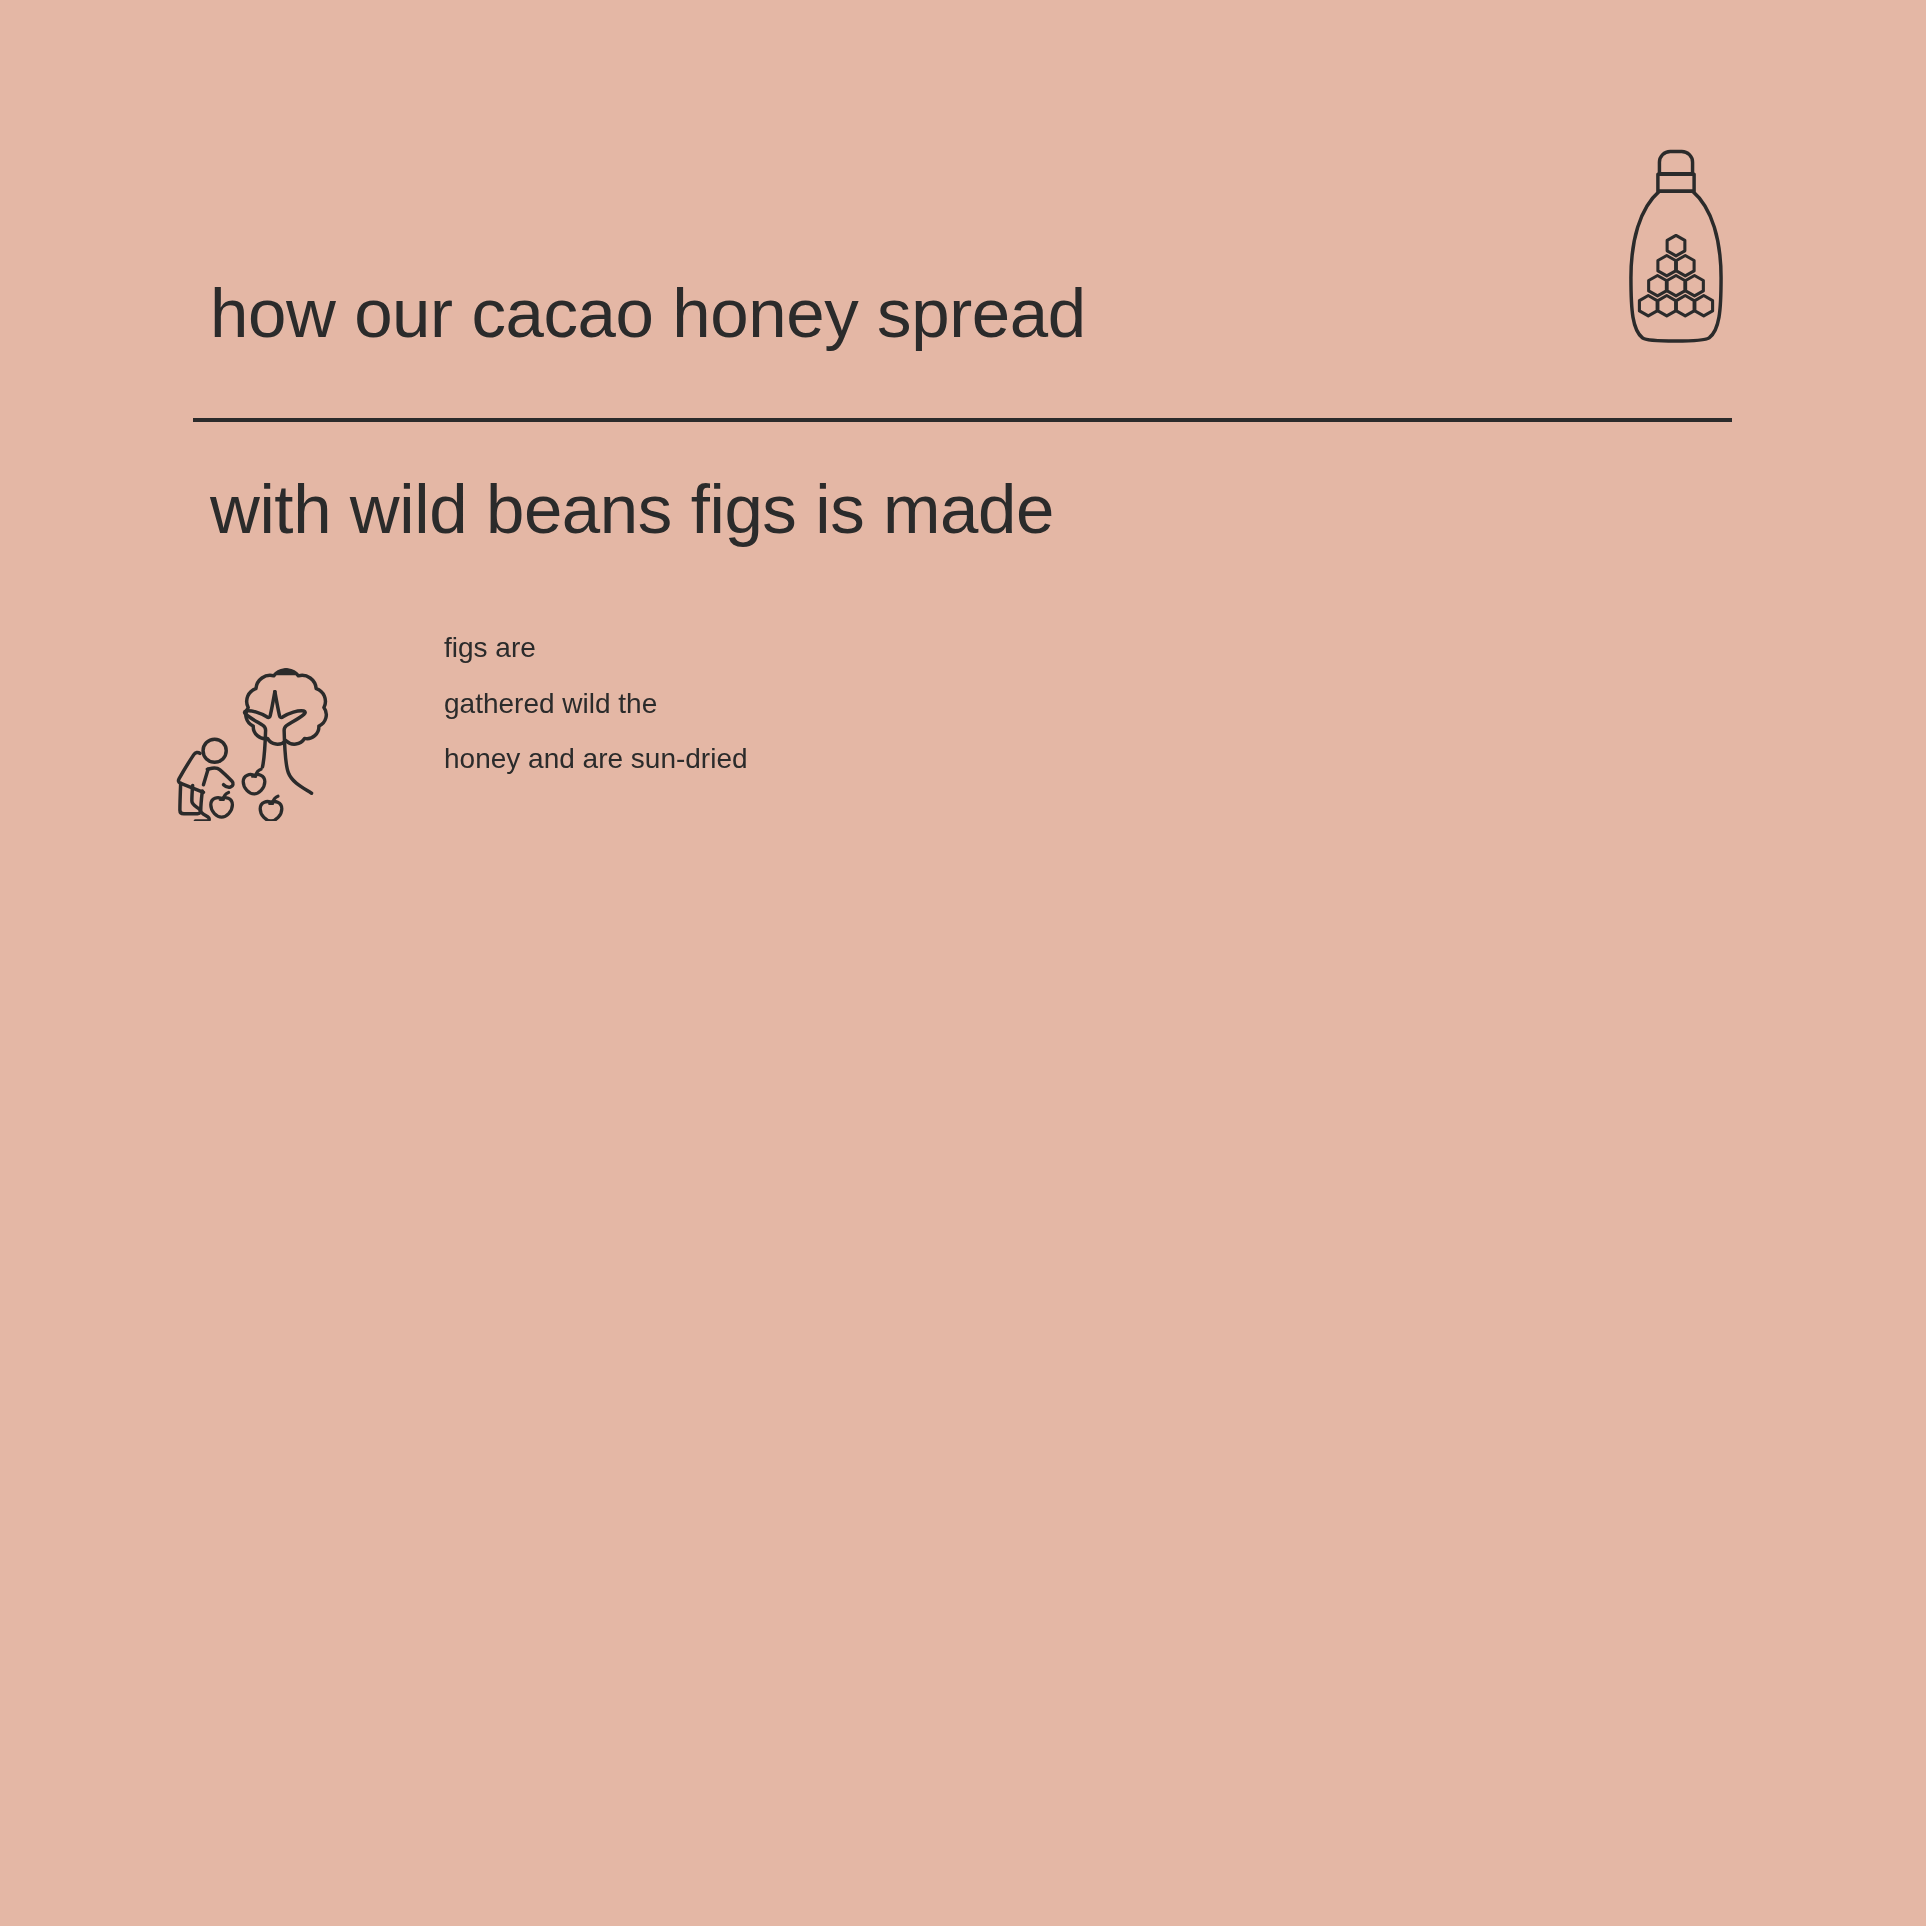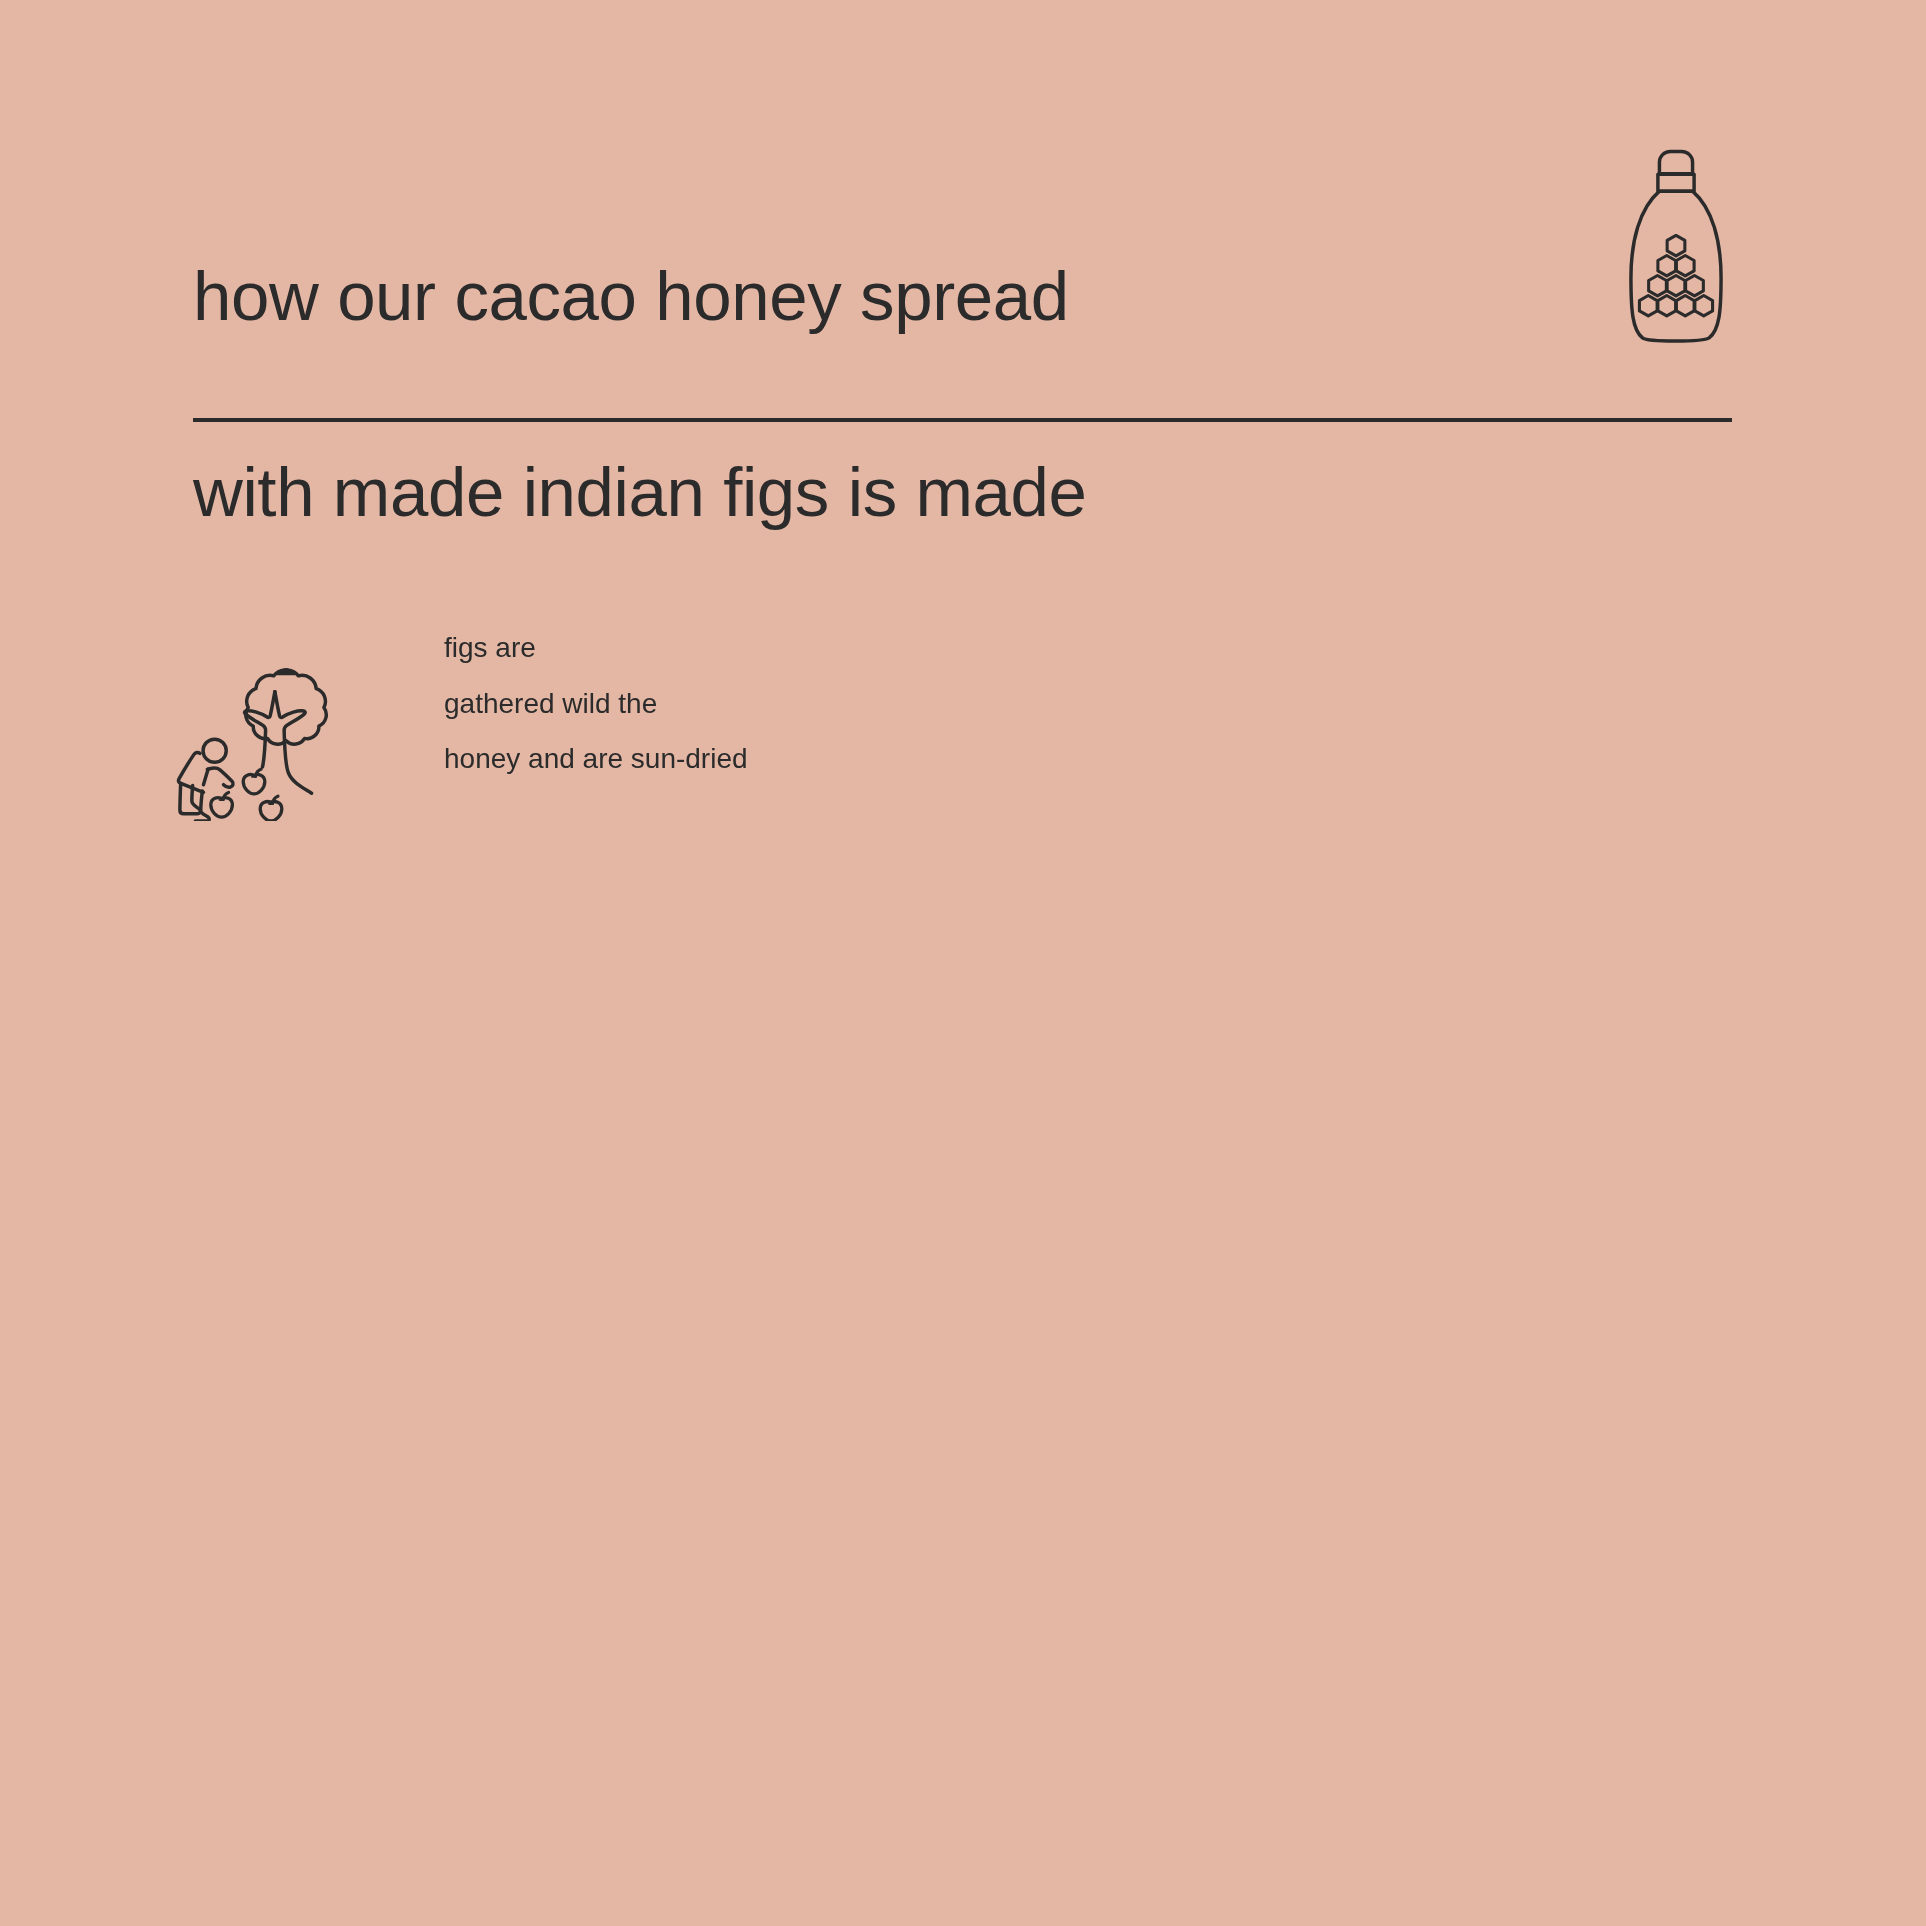--- a/index.html
+++ b/index.html
@@ -29,21 +29,21 @@
     width: 1541px;
     height: 231px;
   }
   .headline {
     font-size: 69px;
     line-height: 1.42;
     color: #2b2b2b;
     font-weight: 400;
     letter-spacing: -0.4px;
     white-space: pre-line;
-    margin: 0;
+    margin: 17px;
     font-stretch: semi-condensed;
   }
   .headline-line {
     display: block;
     white-space: nowrap;
   }
 
   .bottle-icon {
     position: absolute;
     left: 1624px;
@@ -110,21 +110,21 @@
   .ln-med   { stroke-width: 8.5; }
 </style>
 </head>
 <body>
 
 <div class="page">
 
   <div class="header">
     <h1 class="headline">
       <span class="headline-line">how our cacao honey spread</span>
-      <span class="headline-line">with made indian figs is made</span>
+      <span class="headline-line">with wild beans figs is made</span>
     </h1>
   </div>
 
   <div class="bottle-icon">
     <svg viewBox="0 0 270 570" width="104" height="220" aria-hidden="true">
 
       <path class="ln ln-thick" d="M92 65 a28 28 0 0 1 28 -28 h30 a28 28 0 0 1 28 28 v30 h-86 z"></path>
 
       <path class="ln ln-thick" d="M88 96 h94 v44 h-94 z"></path>
 

